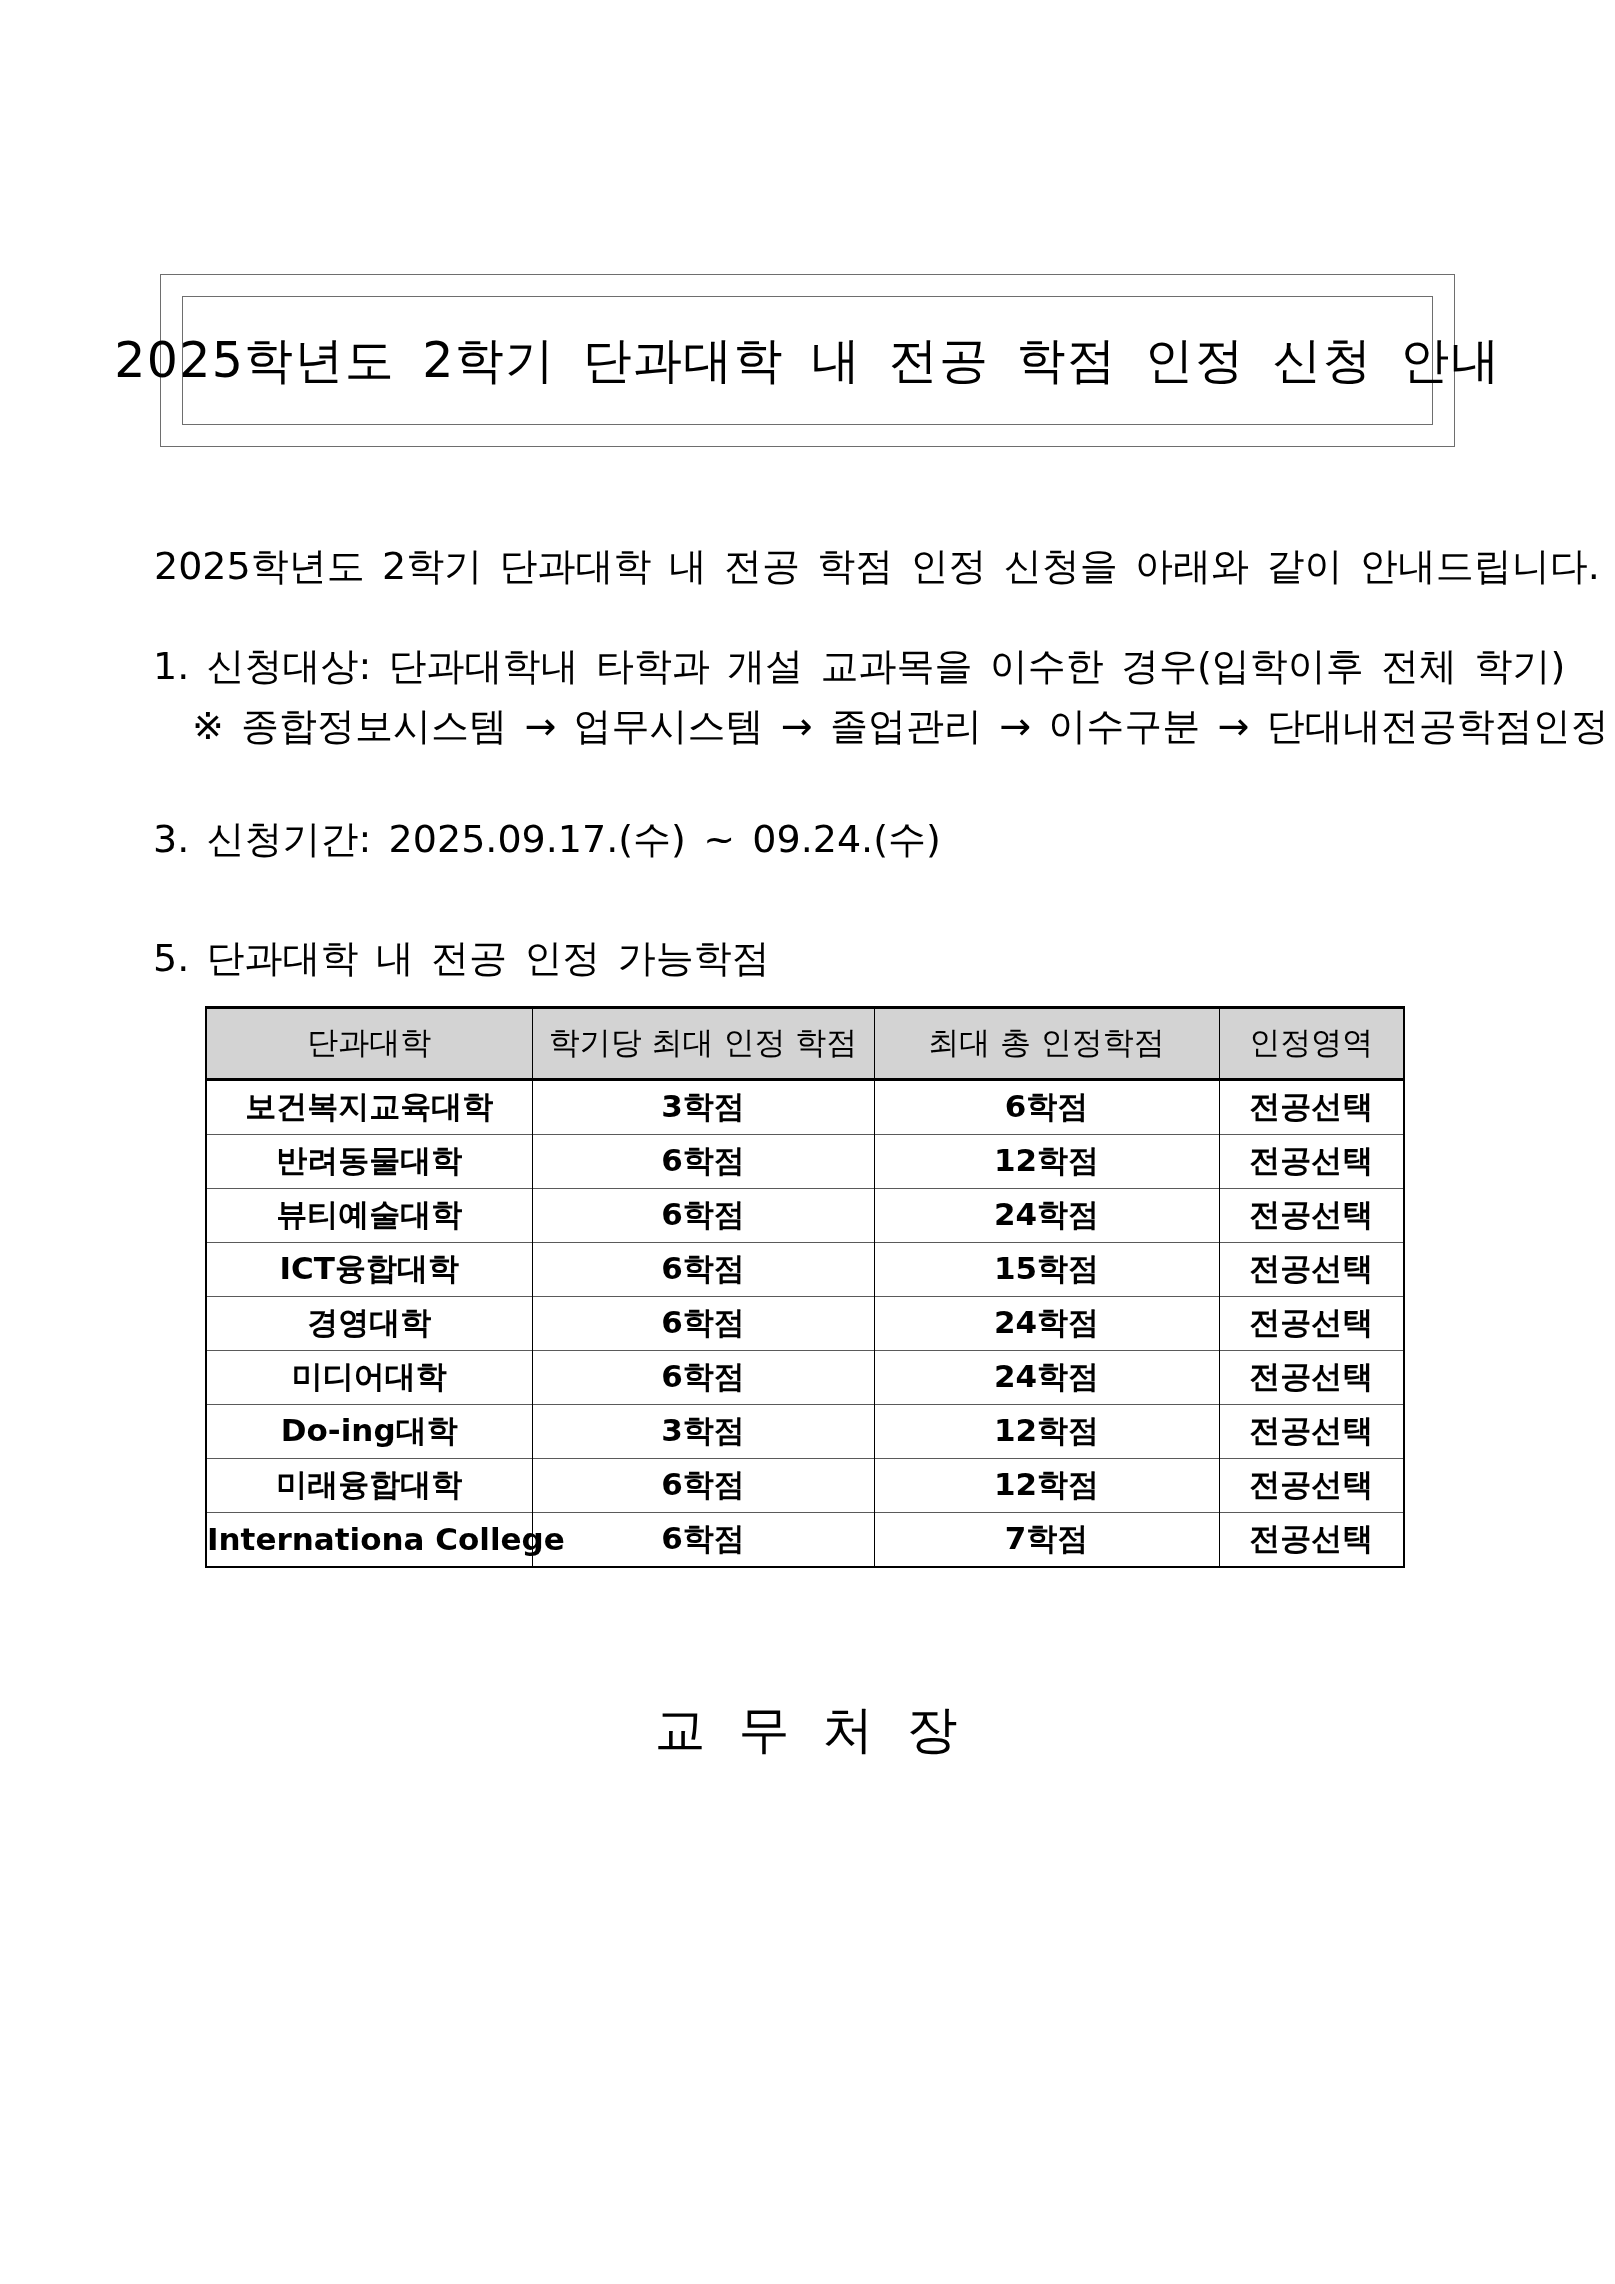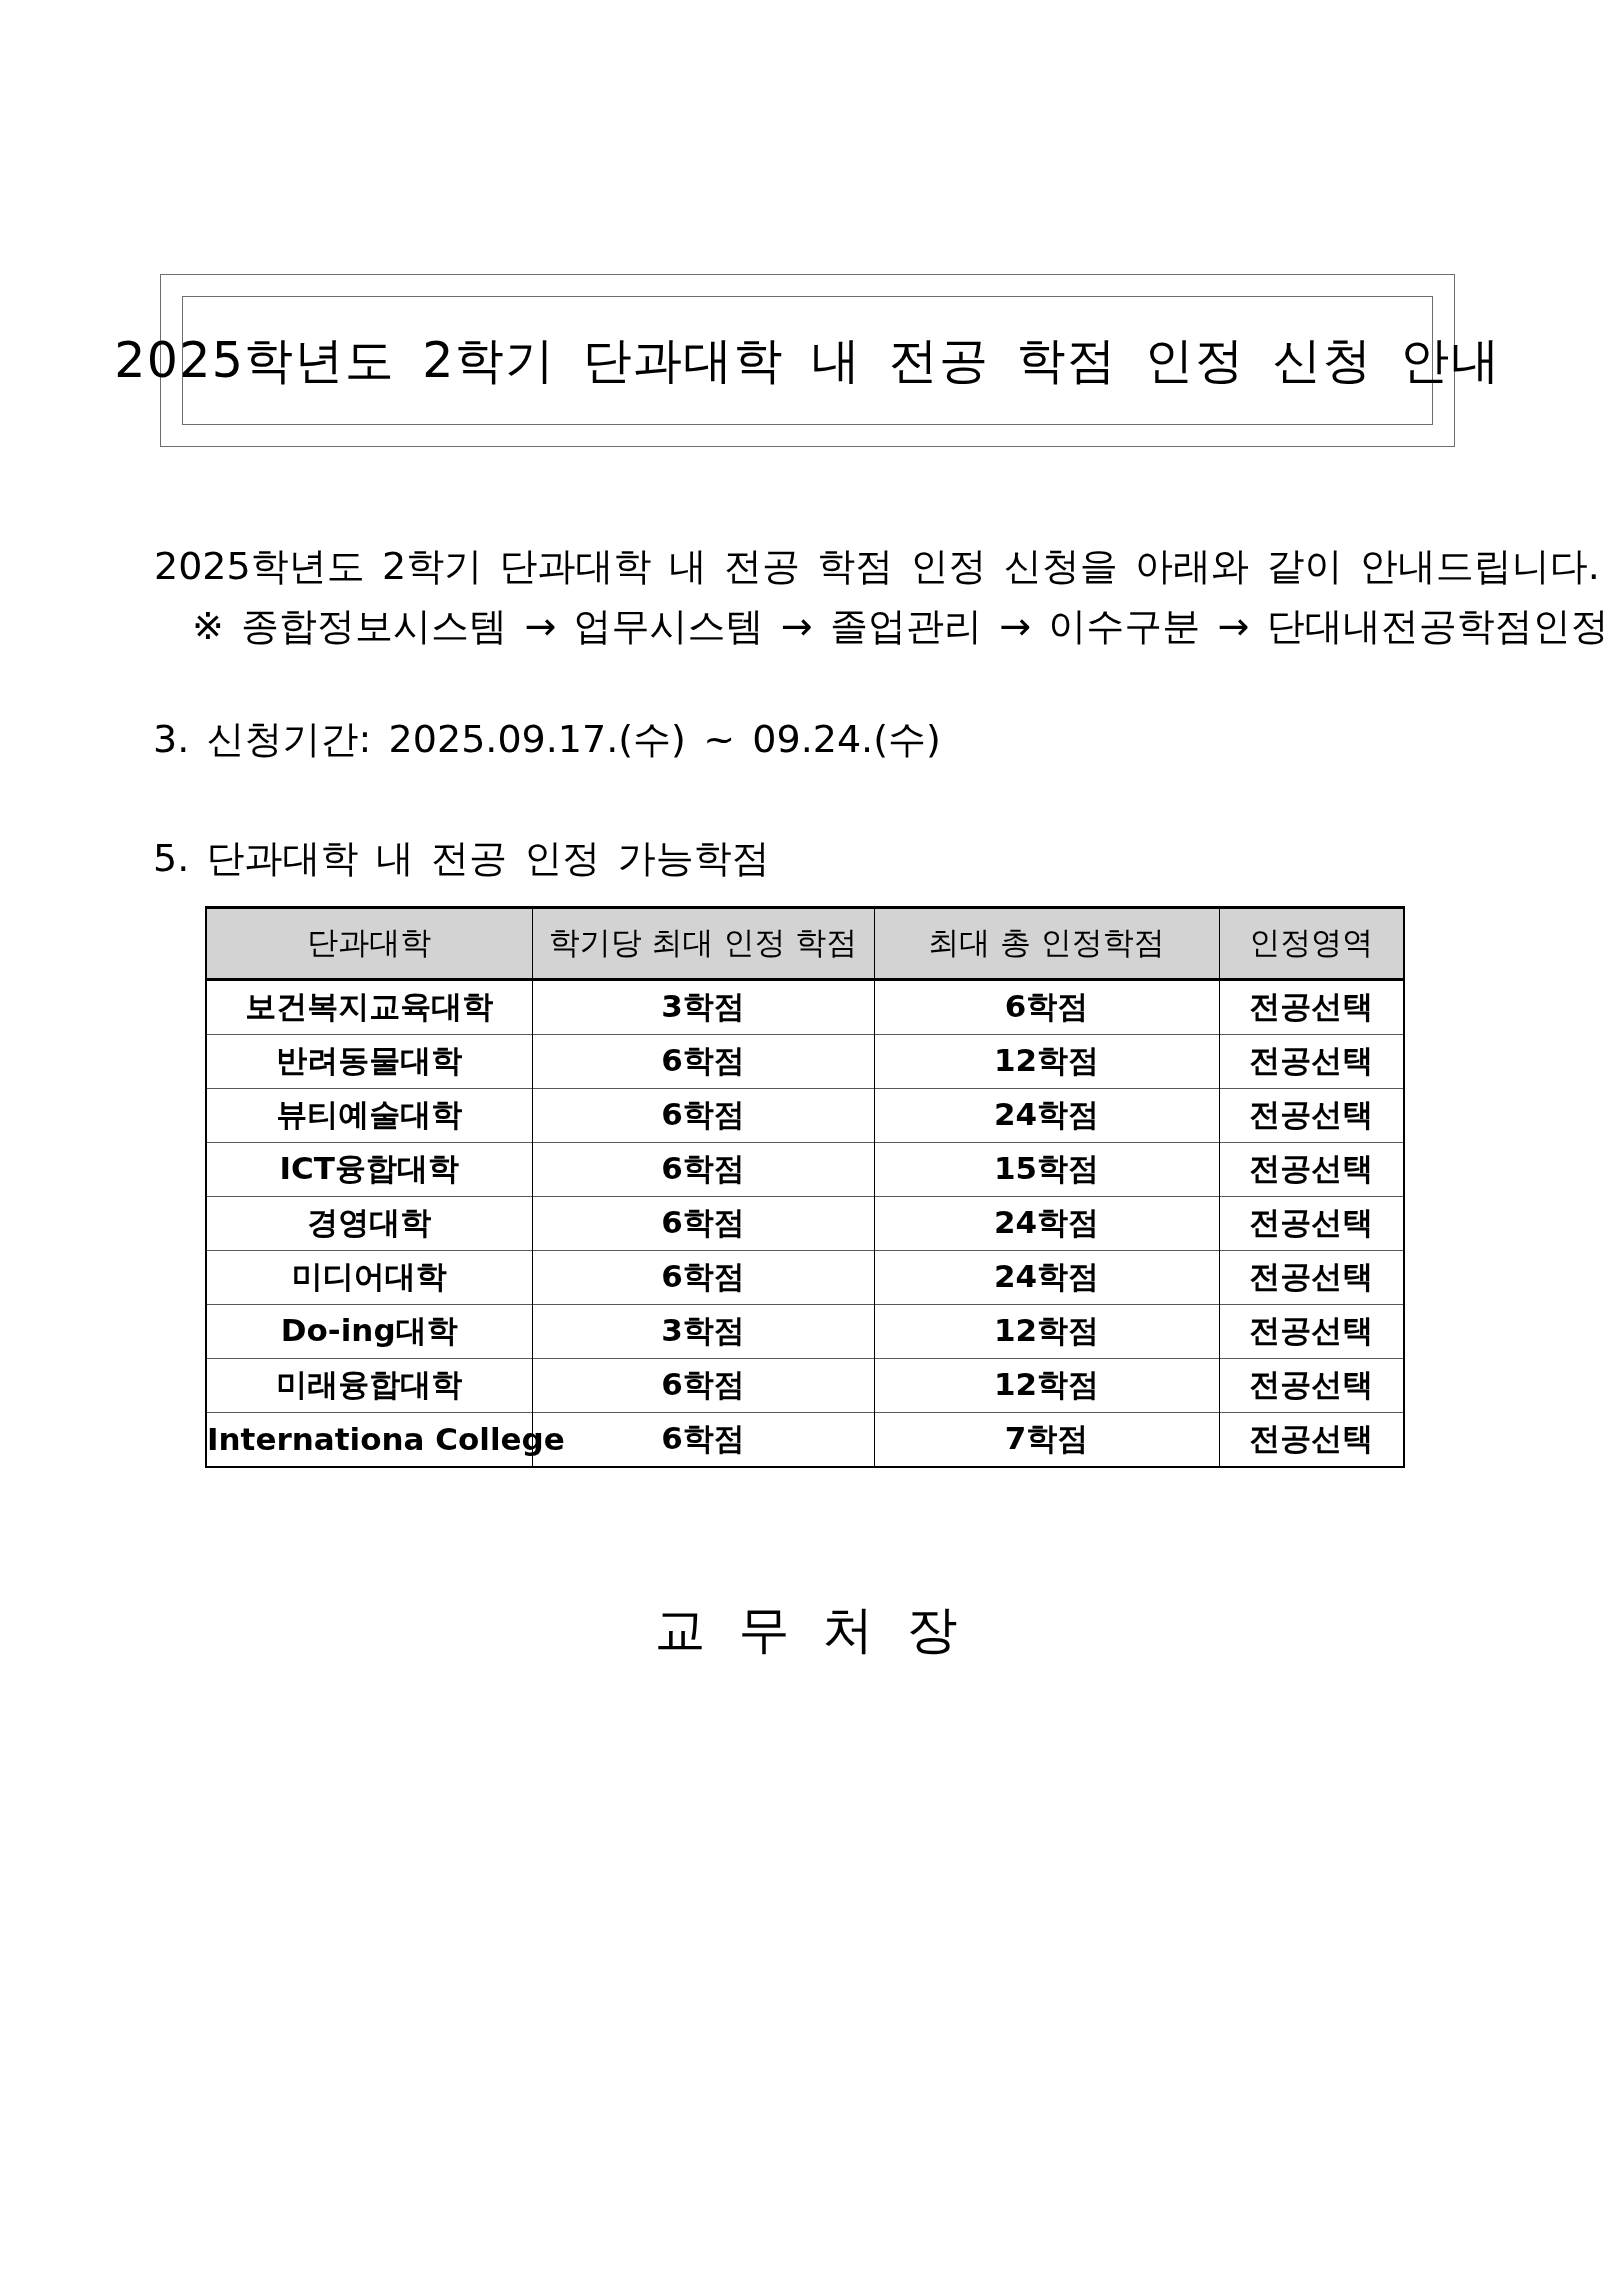--- a/index.html
+++ b/index.html
@@ -106,20 +106,21 @@
 <div class="page">
 
   <div class="title-box">
     <div class="title-inner">
       <h1 class="doc-title">2025학년도 2학기 단과대학 내 전공 학점 인정 신청 안내</h1>
     </div>
   </div>
 
   <p class="line intro">2025학년도 2학기 단과대학 내 전공 학점 인정 신청을 아래와 같이 안내드립니다.</p>
 
+  <p class="line mt-item1">1. 신청대상: 단과대학내 타학과 개설 교과목을 이수한 경우(입학이후 전체 학기)</p>
 
 
   <p class="line note">※ 종합정보시스템 → 업무시스템 → 졸업관리 → 이수구분 → 단대내전공학점인정 신청</p>
 
   <p class="line mt-item3">3. 신청기간: 2025.09.17.(수) ~ 09.24.(수)</p>
 
 
   <p class="line mt-item5">5. 단과대학 내 전공 인정 가능학점</p>
 
   <table class="credits">

